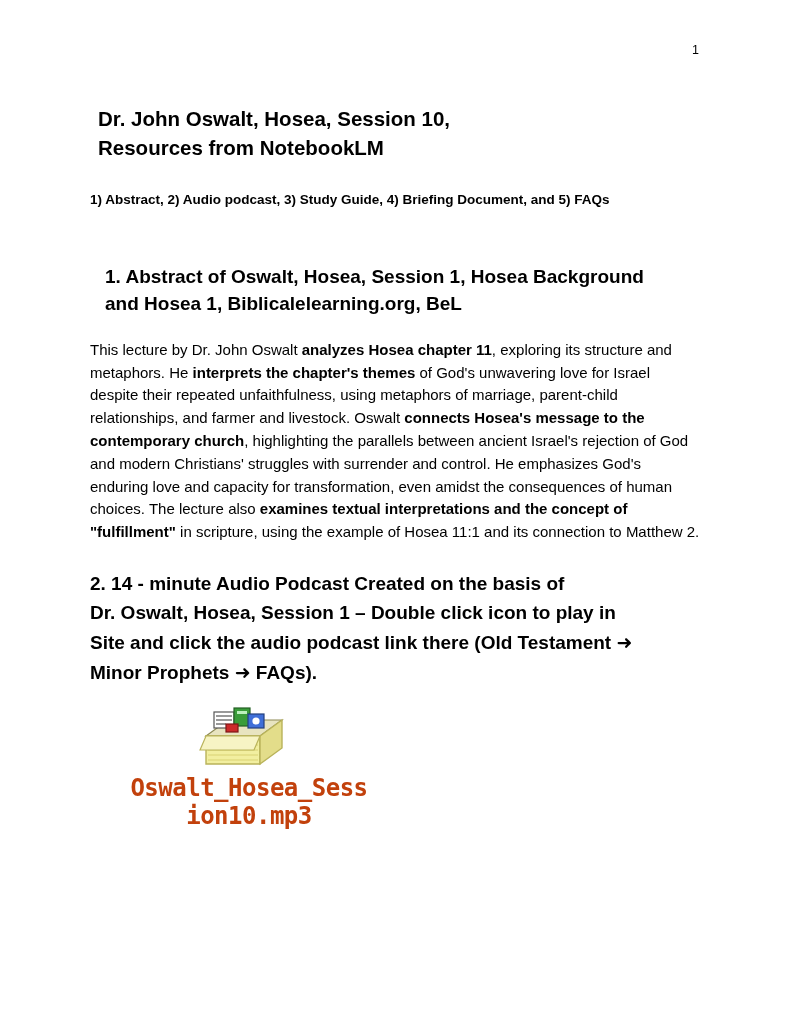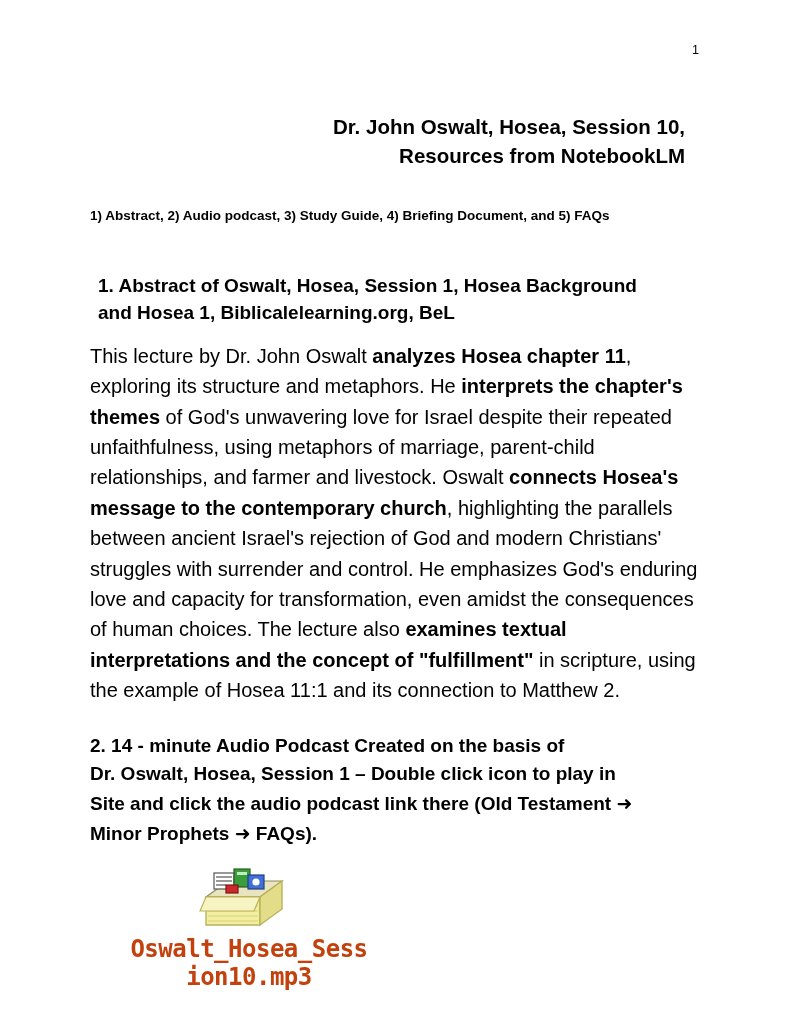--- a/index.html
+++ b/index.html
@@ -24,53 +24,53 @@
   }
   .page-number {
     position: absolute;
     top: 44px;
     right: 92px;
     font-size: 12.5px;
     line-height: 1;
     color: #000;
   }
   .doc-title {
-    margin: 16px;
+    margin: 8px;
     padding-top: 56px;
-    text-align: right;
+    text-align: left;
     font-size: 20.5px;
     font-weight: bold;
     line-height: 1.42;
   }
   .doc-title .line {
     display: block;
   }
   .subtitle {
     margin: 0;
     padding-top: 20px;
     font-size: 13.5px;
     line-height: 1.45;
     text-align: left;
     font-weight: bold;
   }
   h2.section-heading {
-    margin: 8px;
+    margin: 15px;
     padding-top: 38px;
     font-size: 19px;
     font-weight: bold;
     line-height: 1.45;
     text-align: left;
   }
   h2.section-heading .line {
     display: block;
   }
   p.body-text {
     margin: 0;
     padding-top: 6px;
-    font-size: 20px;
+    font-size: 15px;
     line-height: 1.52;
     text-align: left;
   }
   p.body-text b {
     font-weight: bold;
   }
   h2.section-heading-2 {
     margin: 0;
     padding-top: 26px;
     font-size: 19px;

